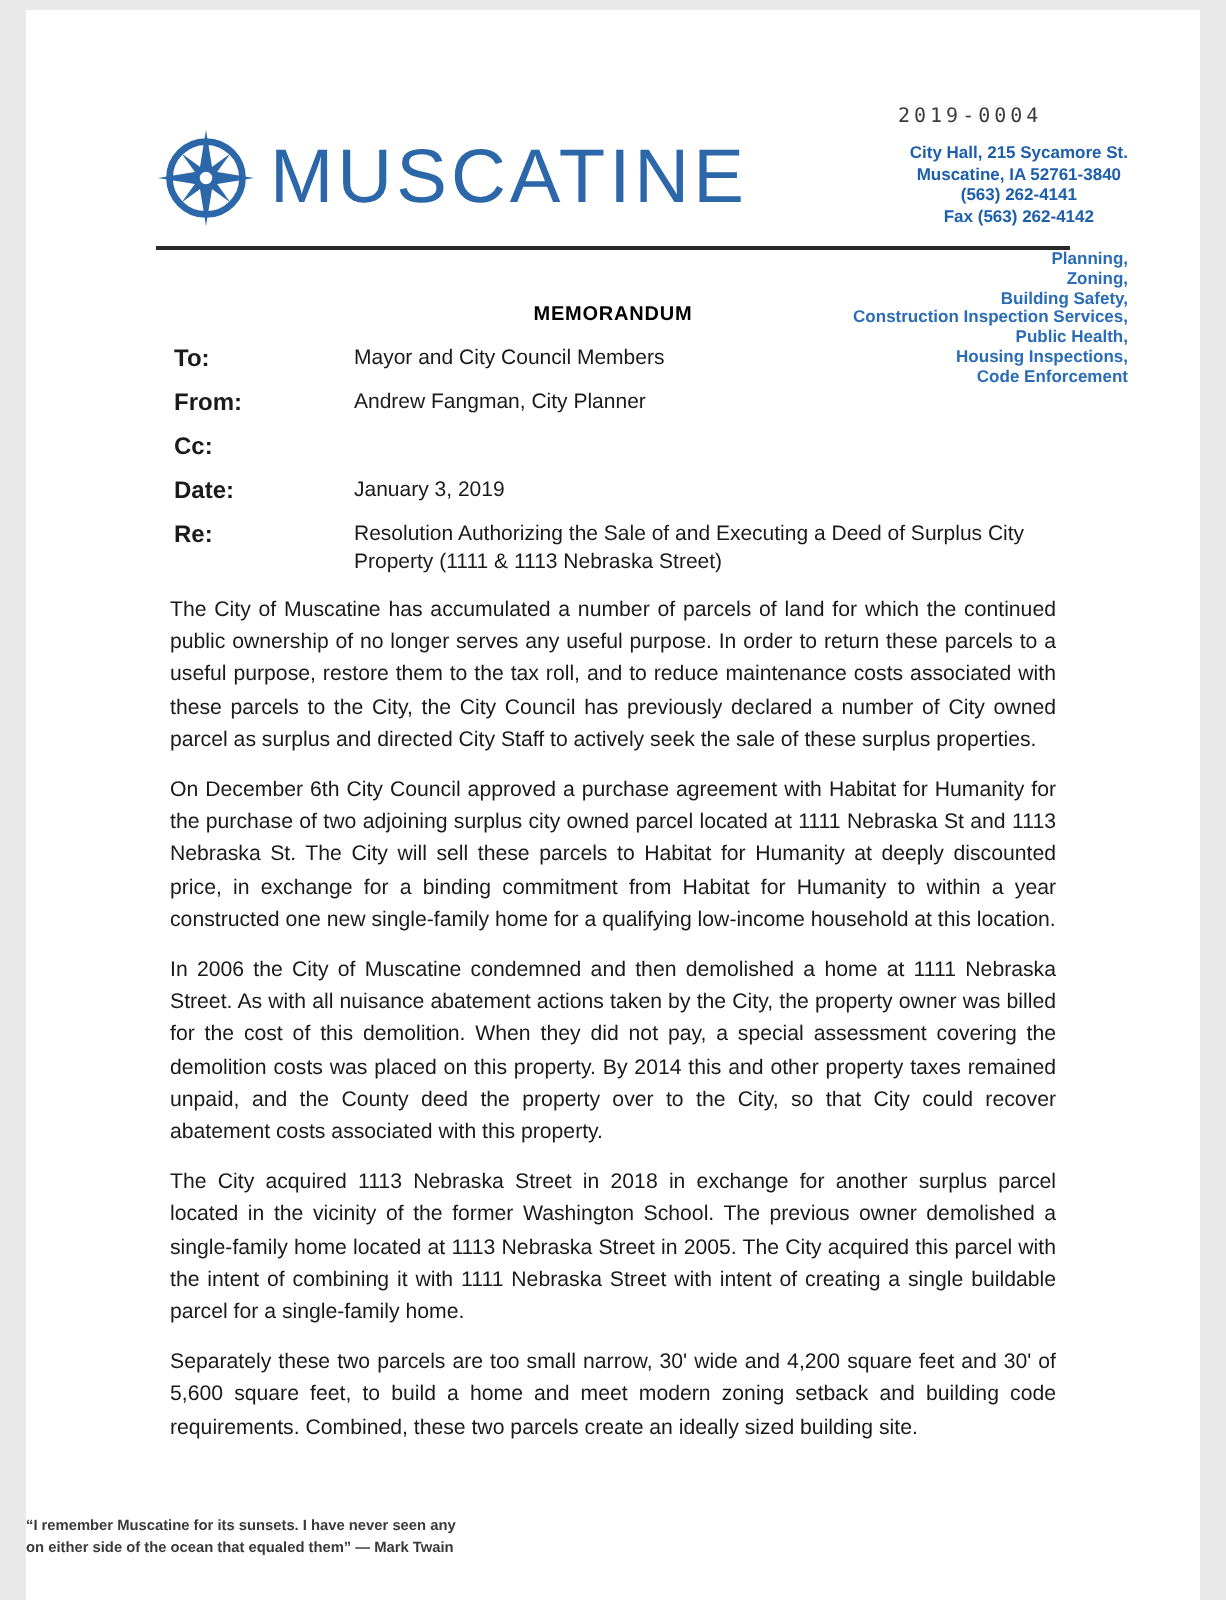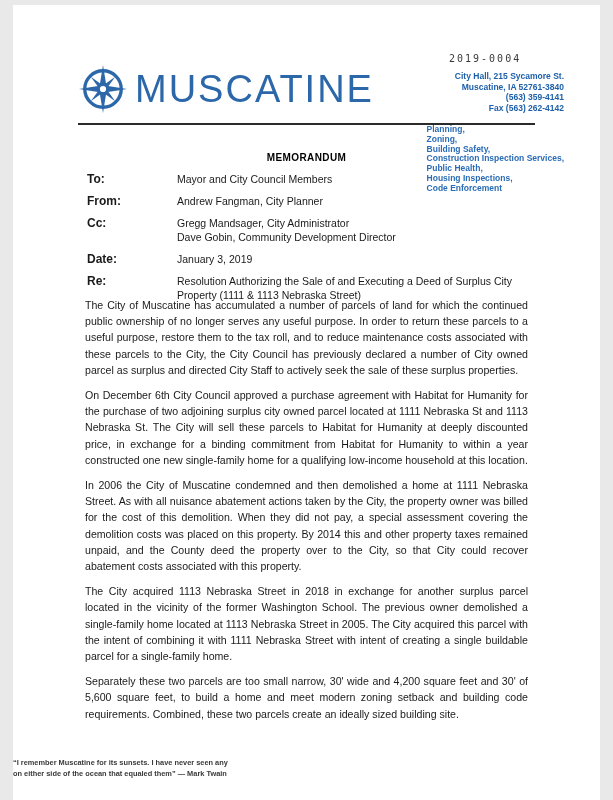--- a/index.html
+++ b/index.html
@@ -37,21 +37,21 @@
     font-size: 38px;
     letter-spacing: 2px;
     color: #2b67a9;
     margin-left: 8px;
     line-height: 48px;
   }
   .address {
     position: absolute;
     top: 66px;
     right: 36px;
-    text-align: right;
+    text-align: center;
     font-size: 8.5px;
     font-weight: bold;
     color: #1d5faa;
     line-height: 10.5px;
   }
   .dept-band {
     position: absolute;
     top: 118px;
     left: 65px;
     right: 65px;
@@ -62,20 +62,21 @@
     font-size: 9.5px;
     font-weight: bold;
     letter-spacing: 0.4px;
     color: #1c3c6d;
     padding: 2.5px 0 3px 0;
   }
   .services {
     position: absolute;
     top: 120px;
     right: 36px;
+    text-align: right;
     font-size: 8.5px;
     font-weight: bold;
     color: #2a6cb5;
     line-height: 9.8px;
   }
   .memo-title {
     position: absolute;
     top: 147px;
     left: 72px;
     right: 72px;
@@ -151,21 +152,21 @@
         </g>
         <circle cx="50" cy="50" r="9" fill="#ffffff" stroke="#2b67a9" stroke-width="5"></circle>
       </svg>
     </span>
     <span class="logo-text">MUSCATINE</span>
   </div>
 
   <div class="address">
     <div>City Hall, 215 Sycamore St.</div>
     <div>Muscatine, IA 52761-3840</div>
-    <div>(563) 359-4141</div>
+    <div>(563) 262-4141</div>
     <div>Fax (563) 262-4142</div>
   </div>
 
   <div class="dept-band">
     <div class="rule"></div>
     <div class="rule"></div>
   </div>
 
   <div class="services">
     <div>Planning,</div>
@@ -183,22 +184,20 @@
     <div class="field-row">
       <div class="field-label">To:</div>
       <div class="field-value">Mayor and City Council Members</div>
     </div>
     <div class="field-row">
       <div class="field-label">From:</div>
       <div class="field-value">Andrew Fangman, City Planner</div>
     </div>
     <div class="field-row">
       <div class="field-label">Cc:</div>
-      <div class="field-value">Gregg Mandsager, City Administrator
-Dave Gobin, Community Development Director</div>
     </div>
     <div class="field-row">
       <div class="field-label">Date:</div>
       <div class="field-value">January 3, 2019</div>
     </div>
     <div class="field-row">
       <div class="field-label">Re:</div>
       <div class="field-value">Resolution Authorizing the Sale of and Executing a Deed of Surplus City Property (1111 &amp; 1113 Nebraska Street)</div>
     </div>
   </div>

